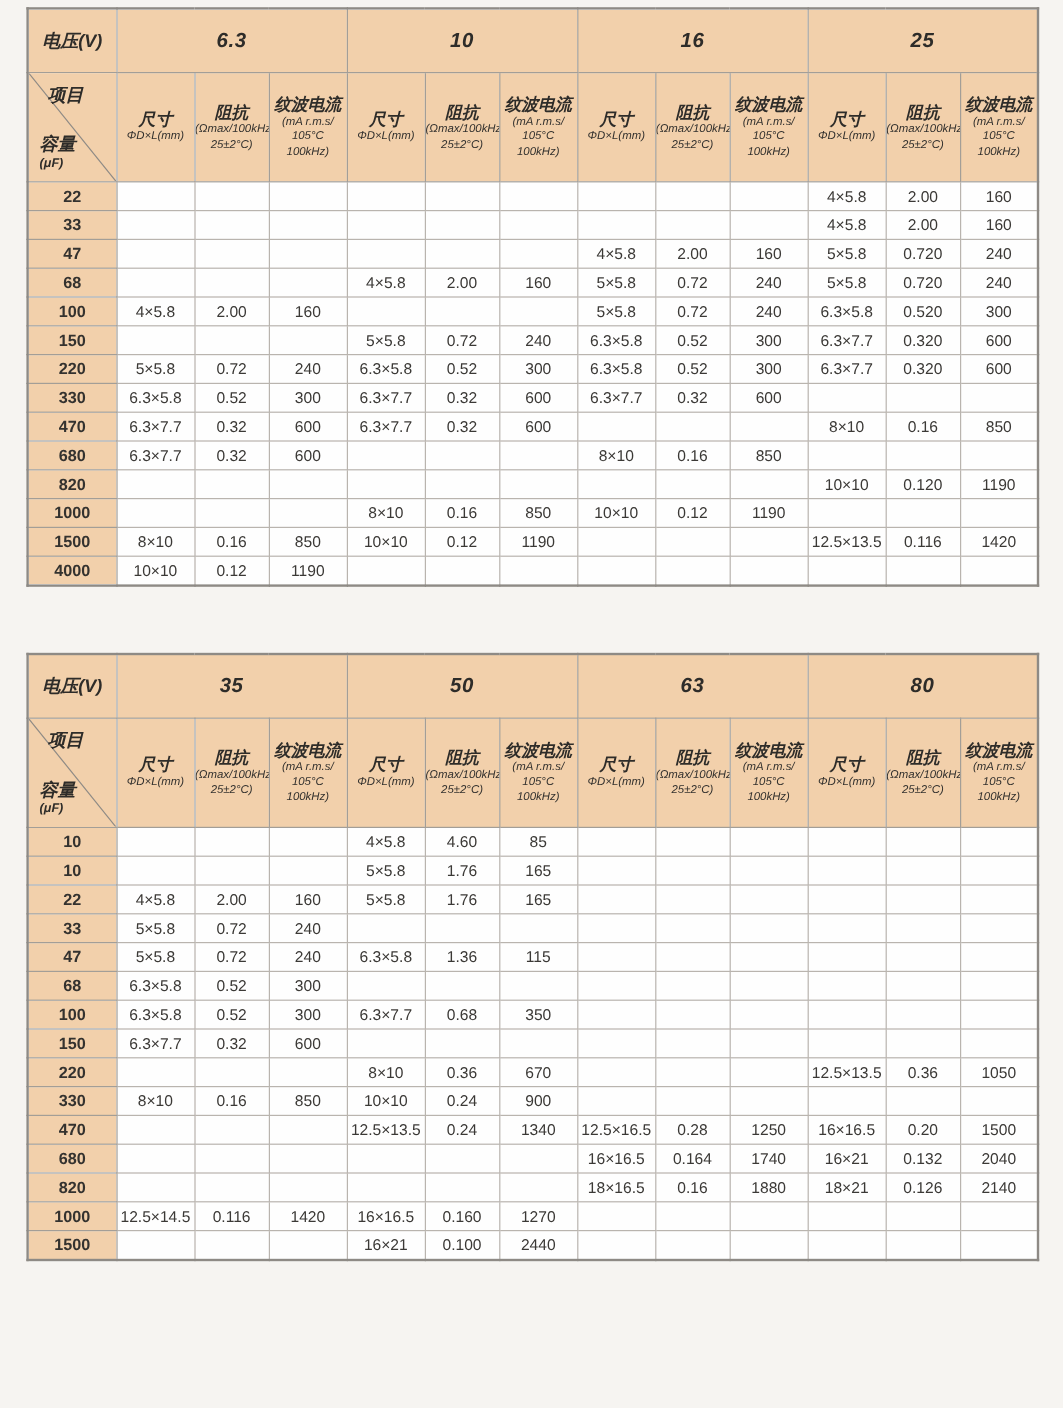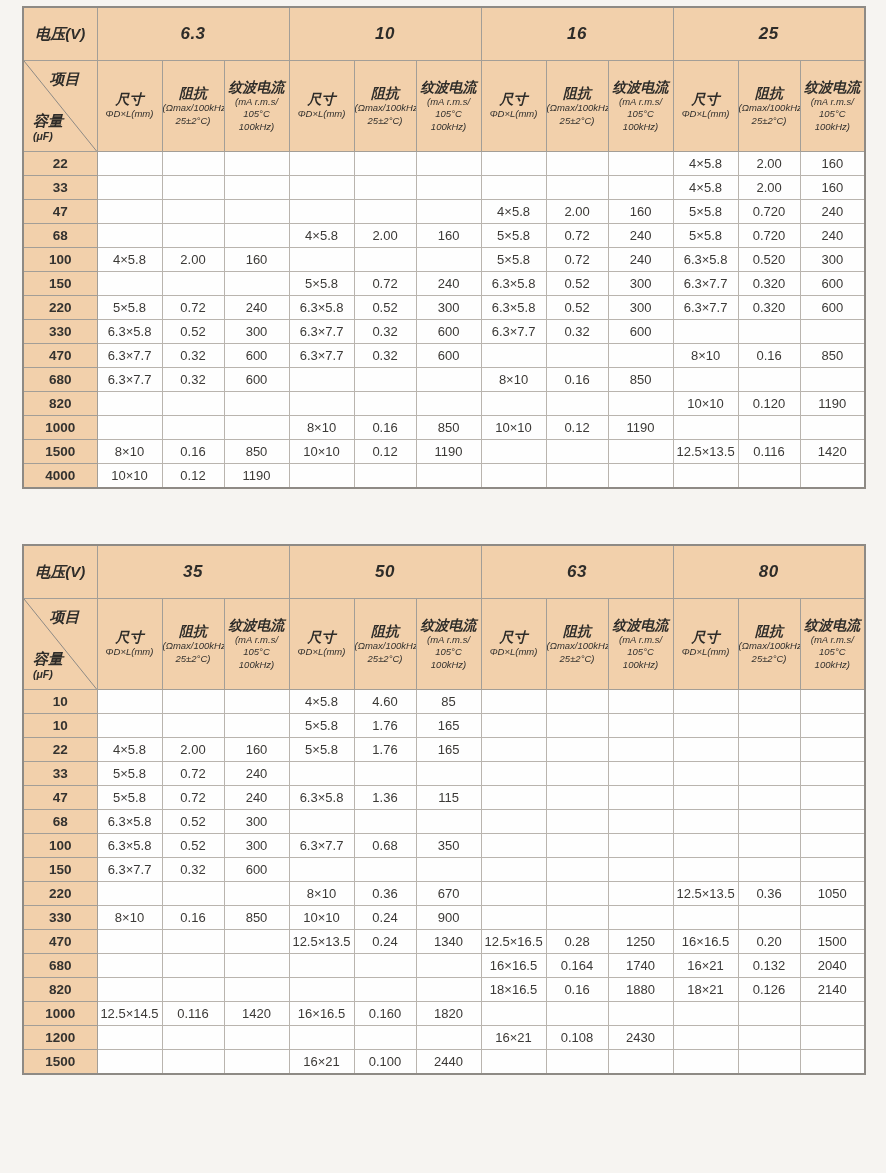--- a/index.html
+++ b/index.html
@@ -42,21 +42,21 @@
   tr.voltage-row th{height:52px;}
   .vlabel{font-size:15px;font-weight:bold;}
   .vnum{font-size:17px;font-weight:bold;letter-spacing:.5px;}
 
   tr.colhead-row th{height:90px;vertical-align:middle;}
   .col-main{display:block;font-size:14px;font-weight:bold;line-height:1.15;}
   .col-sub{display:block;font-size:9.5px;font-weight:normal;line-height:1.3;white-space:pre-line;margin-top:1px;color:#33312e;}
 
   th.diagonal{position:relative;background:var(--peach);}
   th.diagonal svg{position:absolute;left:0;top:0;width:100%;height:100%;}
-  .diag-item{position:absolute;top:9px;right:17px;font-size:15px;font-weight:bold;}
+  .diag-item{position:absolute;top:9px;right:27px;font-size:15px;font-weight:bold;}
   .diag-cap{position:absolute;left:9px;bottom:8px;text-align:left;line-height:1.2;}
   .diag-cap .cap-main{font-size:15px;font-weight:bold;display:block;}
   .diag-cap .cap-unit{font-size:10.5px;font-weight:bold;display:block;}
 
   tbody th.cap-cell{
     background:var(--peach);font-size:13.5px;font-weight:bold;
     color:#34322f;height:23px;border:1px solid var(--grid-dark);
   }
   tbody td{
     background:#fefefe;height:23px;text-align:center;vertical-align:middle;
@@ -664,39 +664,24 @@
           <td>0.126</td>
           <td>2140</td>
         </tr>
         <tr>
           <th class="cap-cell">1000</th>
           <td>12.5×14.5</td>
           <td>0.116</td>
           <td>1420</td>
           <td>16×16.5</td>
           <td>0.160</td>
-          <td>1820</td>
-          <td></td>
-          <td></td>
-          <td></td>
-          <td></td>
-          <td></td>
-          <td></td>
-        </tr>
-        <tr>
-          <th class="cap-cell">1200</th>
-          <td></td>
-          <td></td>
-          <td></td>
-          <td></td>
-          <td></td>
-          <td></td>
-          <td>16×21</td>
-          <td>0.108</td>
-          <td>2430</td>
+          <td>1270</td>
+          <td></td>
+          <td></td>
+          <td></td>
           <td></td>
           <td></td>
           <td></td>
         </tr>
         <tr>
           <th class="cap-cell">1500</th>
           <td></td>
           <td></td>
           <td></td>
           <td>16×21</td>

